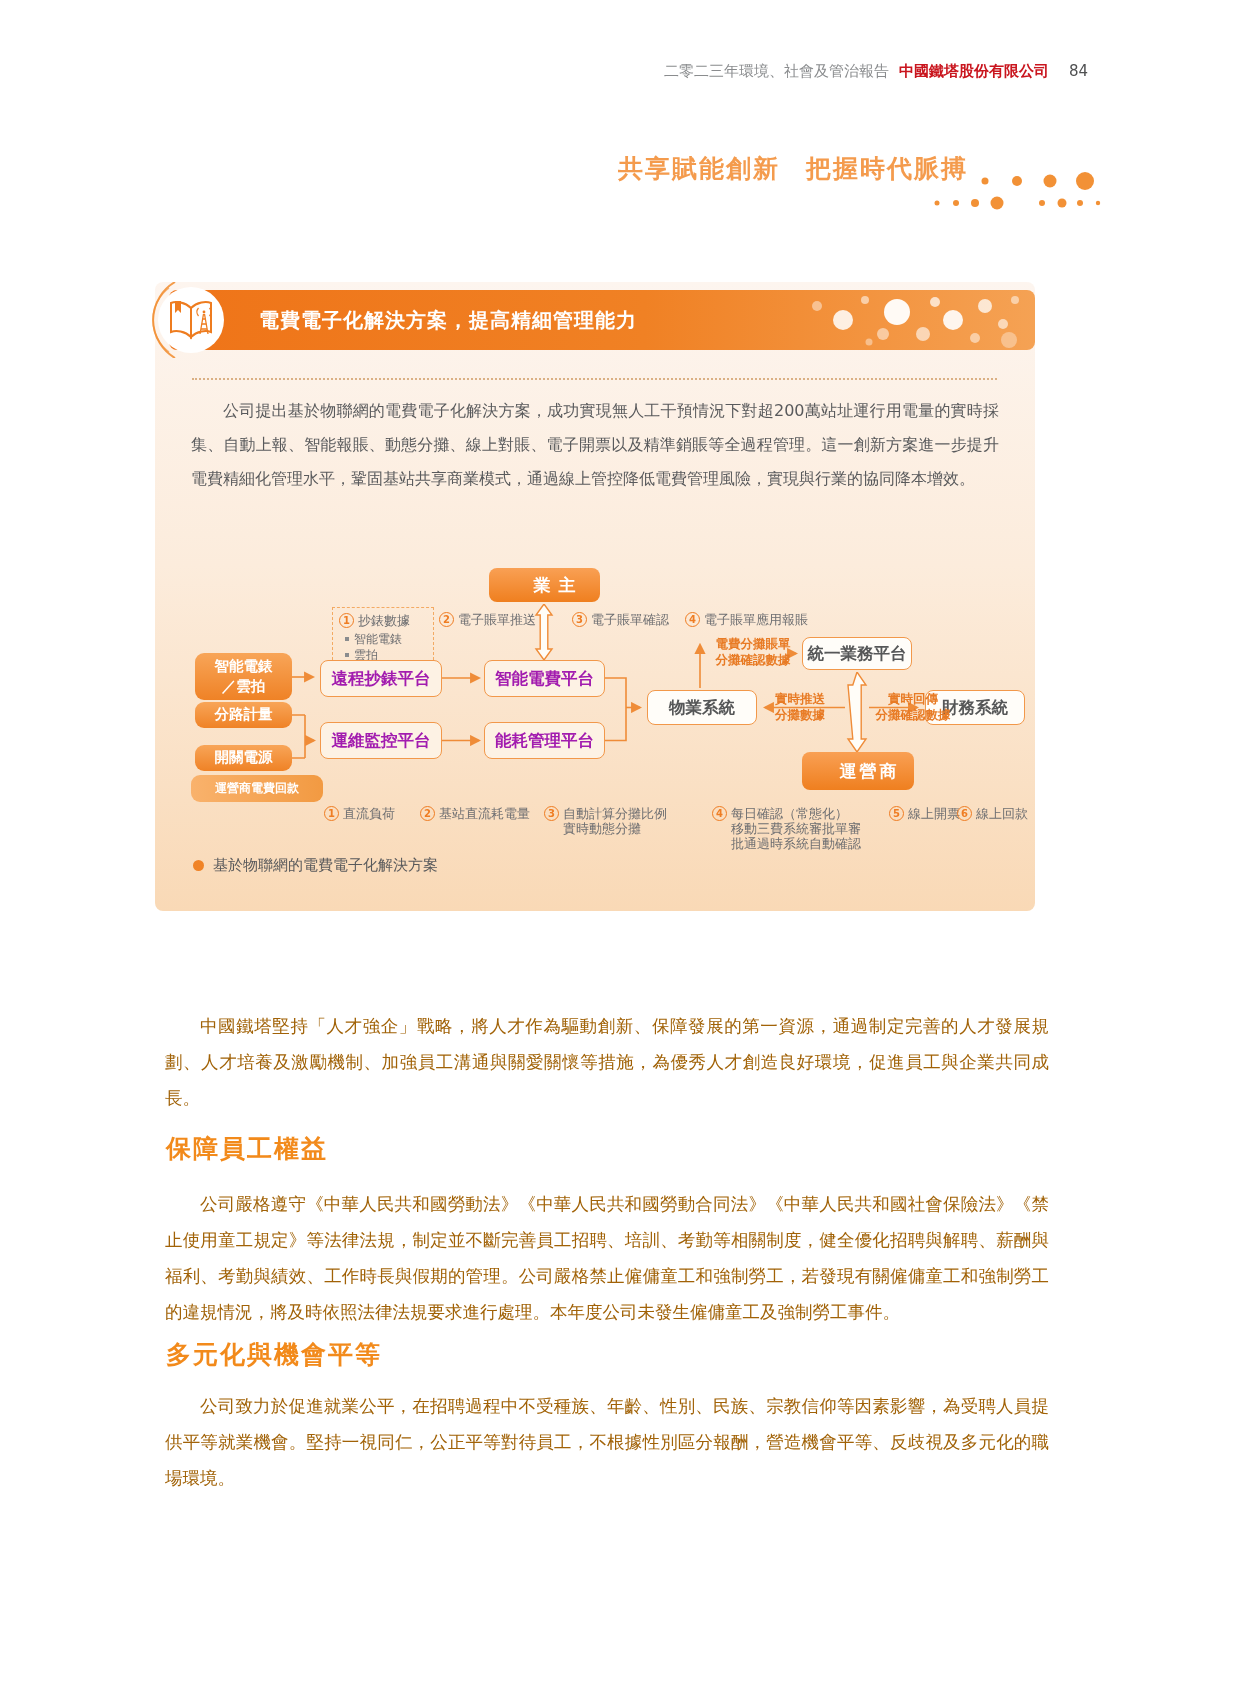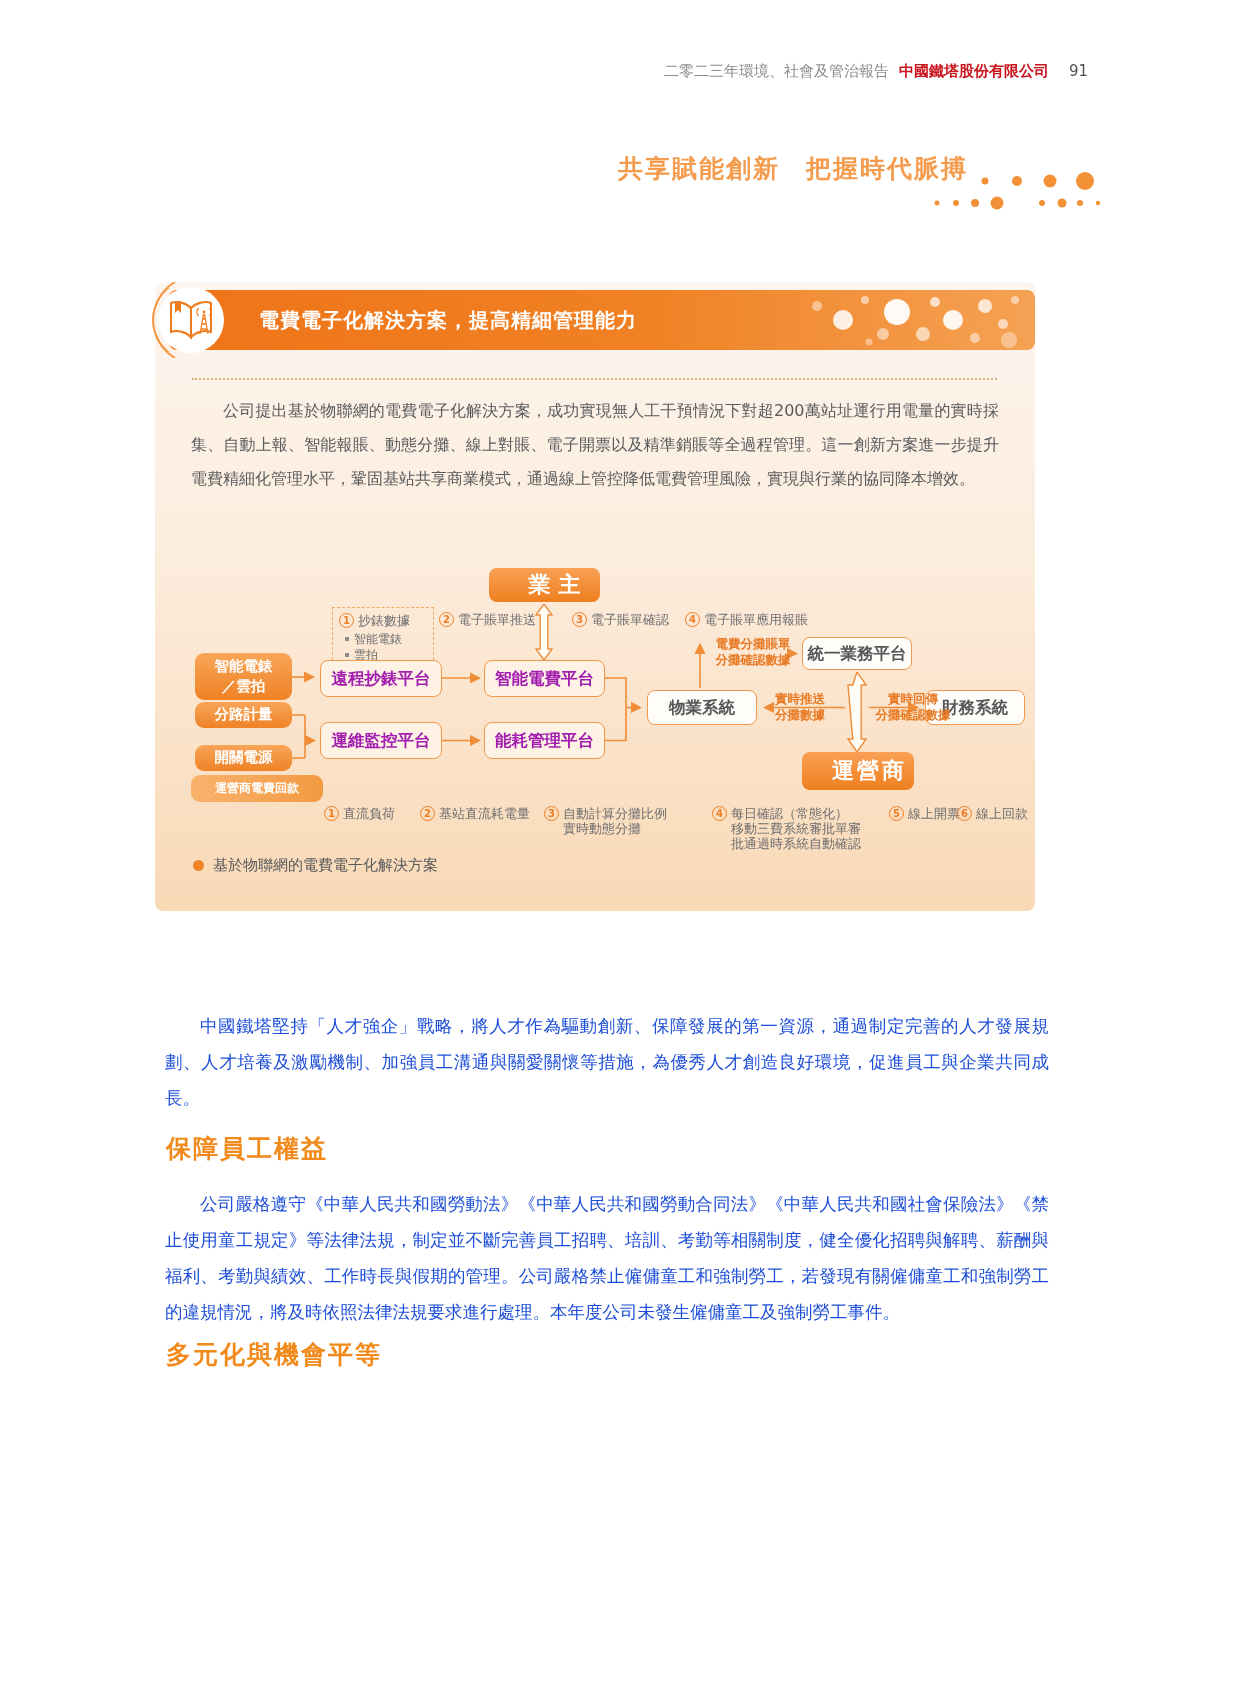--- a/index.html
+++ b/index.html
@@ -29,21 +29,21 @@
         color:#595a5c;text-align:justify;text-indent:2em;}
   .caption{position:absolute;left:38px;top:574px;display:flex;align-items:center;gap:9px;
         font-size:15px;color:#58595b;}
   .caption .dot{width:11px;height:11px;border-radius:50%;background:#f08326;flex:none;}
   
   .diag{position:absolute;left:0;top:284px;width:880px;height:290px;}
   .diag svg.wires{position:absolute;left:0;top:0;}
   .node{position:absolute;display:flex;align-items:center;justify-content:center;
         box-sizing:border-box;white-space:pre-line;text-align:center;}
   .hub{background:linear-gradient(180deg,#f9a054,#ef7f1f);border-radius:8px;color:#fff;
-        font-weight:bold;font-size:22px;padding-left:20px;}
+        font-weight:bold;font-size:17px;padding-left:20px;}
   .hub.owner{letter-spacing:8px;text-indent:8px;}
   .hub.carrier{letter-spacing:3px;text-indent:3px;}
   .src{background:linear-gradient(180deg,#f8a558,#ef8226);border-radius:9px;color:#fff;
         font-weight:bold;font-size:14.5px;line-height:1.35;}
   .src.refund{background:linear-gradient(90deg,#f9b26c,#f29a42);font-size:12px;}
   .plat{background:#fdf2e4;border:1.6px solid #f2984a;border-radius:8px;color:#a21caf;
         font-weight:bold;font-size:16.5px;}
   .sys{background:#fffdf9;border:1.6px solid #f2984a;border-radius:8px;color:#565758;
         font-weight:bold;font-size:16.5px;}
   .circ{display:inline-flex;width:15px;height:15px;border:1.3px solid #ef7d23;border-radius:50%;
@@ -60,31 +60,31 @@
   .sq{width:4px;height:4px;background:#8a8c8e;flex:none;margin-top:4px;}
   .flabel{position:absolute;color:#e87b25;font-weight:bold;font-size:12.5px;
         white-space:pre-line;line-height:15.5px;text-align:center;}
   .ha{position:absolute;}
   
   .h1-title{position:absolute;left:164px;top:942px;font-size:37px;font-weight:bold;
         color:#f28a1b;letter-spacing:4px;}
   .h2-title{position:absolute;left:166px;font-size:25px;font-weight:bold;color:#f28a1b;
         letter-spacing:2px;}
   .para{position:absolute;left:165px;width:884px;font-size:17.5px;line-height:36px;
-        color:#1d4ed8;text-align:justify;text-indent:2em;}
+        color:#a16207;text-align:justify;text-indent:2em;}
 </style>
 </head>
 <body>
 
 <div class="page">
 
   <div class="hdr">
     <span class="rpt">二零二三年環境、社會及管治報告</span>
     <span class="co">中國鐵塔股份有限公司</span>
-    <span class="pg">91</span>
+    <span class="pg">84</span>
   </div>
 
   <div class="slogan">
     <span>共享賦能創新</span>
     <span>把握時代脈搏</span>
   </div>
   <svg class="dots" width="230" height="50">
     <g fill="#f29136">
       <circle cx="55" cy="19" r="3.5"></circle>
         <circle cx="87" cy="19" r="5"></circle>
@@ -265,14 +265,15 @@
       <span>基於物聯網的電費電子化解決方案</span>
     </div>
   </div>
 
   <div class="para" style="top:1008px">中國鐵塔堅持「人才強企」戰略，將人才作為驅動創新、保障發展的第一資源，通過制定完善的人才發展規劃、人才培養及激勵機制、加強員工溝通與關愛關懷等措施，為優秀人才創造良好環境，促進員工與企業共同成長。</div>
 
   <div class="h2-title" style="top:1132px">保障員工權益</div>
   <div class="para" style="top:1186px">公司嚴格遵守《中華人民共和國勞動法》《中華人民共和國勞動合同法》《中華人民共和國社會保險法》《禁止使用童工規定》等法律法規，制定並不斷完善員工招聘、培訓、考勤等相關制度，健全優化招聘與解聘、薪酬與福利、考勤與績效、工作時長與假期的管理。公司嚴格禁止僱傭童工和強制勞工，若發現有關僱傭童工和強制勞工的違規情況，將及時依照法律法規要求進行處理。本年度公司未發生僱傭童工及強制勞工事件。</div>
 
   <div class="h2-title" style="top:1338px">多元化與機會平等</div>
+  <div class="para" style="top:1388px">公司致力於促進就業公平，在招聘過程中不受種族、年齡、性別、民族、宗教信仰等因素影響，為受聘人員提供平等就業機會。堅持一視同仁，公正平等對待員工，不根據性別區分報酬，營造機會平等、反歧視及多元化的職場環境。</div>
 
 </div>
 
 </body></html>

